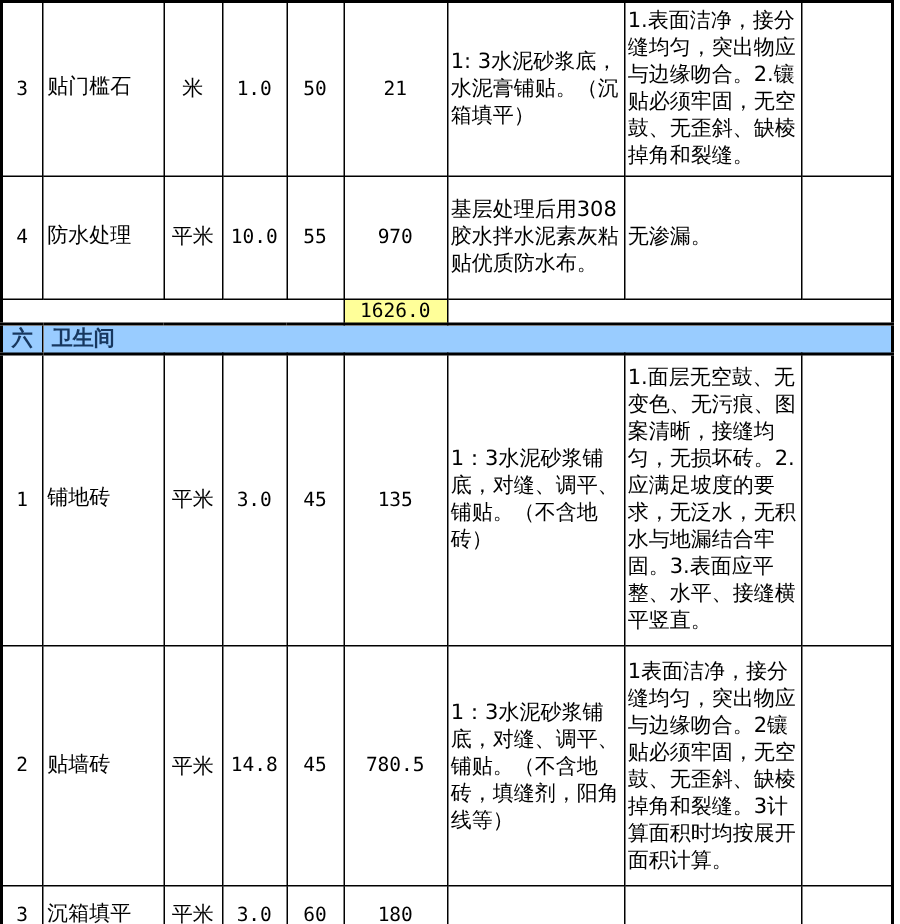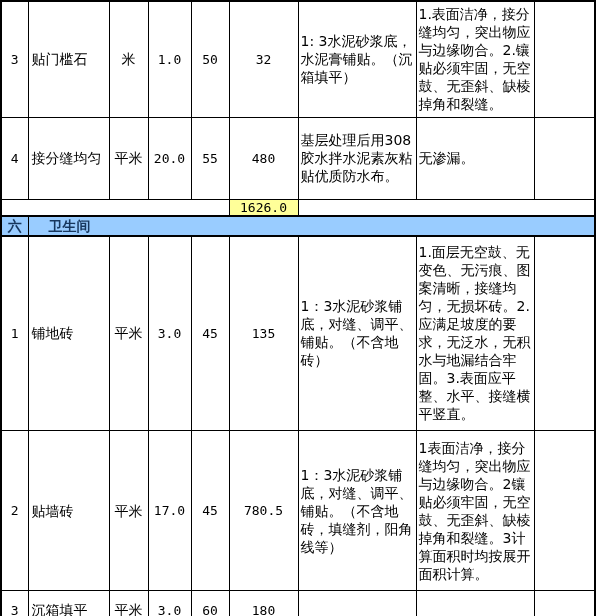--- a/index.html
+++ b/index.html
@@ -31,21 +31,21 @@
   col.c-price{width:38px;}
   col.c-amt{width:69px;}
   col.c-desc{width:118px;}
   col.c-std{width:118px;}
   col.c-note{width:61px;}
 
   .zh{font-size:14px;line-height:18px;}
   .num{font-family:"DejaVu Sans Mono","Liberation Mono",monospace;font-size:13px;}
   .ctr{text-align:center;}
   .lft{text-align:left;margin-top:44px;}
-  td.name-cell{padding-left:3px;}
+  td.name-cell{padding-left:3px;font-family:Liberation Mono, monospace;}
   td.desc-cell,td.std-cell{padding:1px 2px;word-break:break-all;}
 
   
   tr.r-u0{height:116px;}
   tr.r-u1{height:82px;}
   tr.r-subtotal{height:14px;}
   tr.r-section{height:17px;}
   tr.r-l0{height:195px;}
   tr.r-l1{height:160px;}
   tr.r-l2{height:40px;}
@@ -59,21 +59,21 @@
   }
 
   
   tr.r-section td{
     background:#99CCFF;
     color:#17375E;
     font-weight:bold;
     border-top:2px solid #000;
     border-bottom:2px solid #000;
   }
-  tr.r-section td.sec-title{padding-left:20px;}
+  tr.r-section td.sec-title{padding-left:6px;}
 </style>
 </head>
 <body>
 
 <table class="quote">
   <colgroup>
     <col class="c-seq">
       <col class="c-name">
       <col class="c-unit">
       <col class="c-qty">
@@ -84,33 +84,33 @@
       <col class="c-note">
   </colgroup>
 
   <tbody>
       <tr class="r-u0">
     <td class="num ctr">3</td>
     <td class="zh lft name-cell">贴门槛石</td>
     <td class="zh ctr">米</td>
     <td class="num ctr">1.0</td>
     <td class="num ctr">50</td>
-    <td class="num ctr">32</td>
+    <td class="num ctr">21</td>
     <td class="zh lft desc-cell">1: 3水泥砂浆底，水泥膏铺贴。（沉箱填平）</td>
     <td class="zh lft std-cell">1.表面洁净，接分缝均匀，突出物应与边缘吻合。2.镶贴必须牢固，无空鼓、无歪斜、缺棱掉角和裂缝。</td>
     <td class="zh ctr"></td>
   </tr>
 
   <tr class="r-u1">
     <td class="num ctr">4</td>
-    <td class="zh lft name-cell">接分缝均匀</td>
+    <td class="zh lft name-cell">防水处理</td>
     <td class="zh ctr">平米</td>
-    <td class="num ctr">20.0</td>
+    <td class="num ctr">10.0</td>
     <td class="num ctr">55</td>
-    <td class="num ctr">480</td>
+    <td class="num ctr">970</td>
     <td class="zh lft desc-cell">基层处理后用308胶水拌水泥素灰粘贴优质防水布。</td>
     <td class="zh lft std-cell">无渗漏。</td>
     <td class="zh ctr"></td>
   </tr>
 
   <tr class="r-subtotal">
     <td class="st-blank" colspan="5"></td>
     <td class="num st-amount">1626.0</td>
     <td class="st-blank" colspan="3"></td>
   </tr>
@@ -129,21 +129,21 @@
     <td class="num ctr">135</td>
     <td class="zh lft desc-cell">1：3水泥砂浆铺底，对缝、调平、铺贴。（不含地砖）</td>
     <td class="zh lft std-cell">1.面层无空鼓、无变色、无污痕、图案清晰，接缝均匀，无损坏砖。2.应满足坡度的要求，无泛水，无积水与地漏结合牢固。3.表面应平整、水平、接缝横平竖直。</td>
     <td class="zh ctr"></td>
   </tr>
 
   <tr class="r-l1">
     <td class="num ctr">2</td>
     <td class="zh lft name-cell">贴墙砖</td>
     <td class="zh ctr">平米</td>
-    <td class="num ctr">17.0</td>
+    <td class="num ctr">14.8</td>
     <td class="num ctr">45</td>
     <td class="num ctr">780.5</td>
     <td class="zh lft desc-cell">1：3水泥砂浆铺底，对缝、调平、铺贴。（不含地砖，填缝剂，阳角线等）</td>
     <td class="zh lft std-cell">1表面洁净，接分缝均匀，突出物应与边缘吻合。2镶贴必须牢固，无空鼓、无歪斜、缺棱掉角和裂缝。3计算面积时均按展开面积计算。</td>
     <td class="zh ctr"></td>
   </tr>
 
   <tr class="r-l2">
     <td class="num ctr">3</td>
     <td class="zh lft name-cell">沉箱填平</td>

